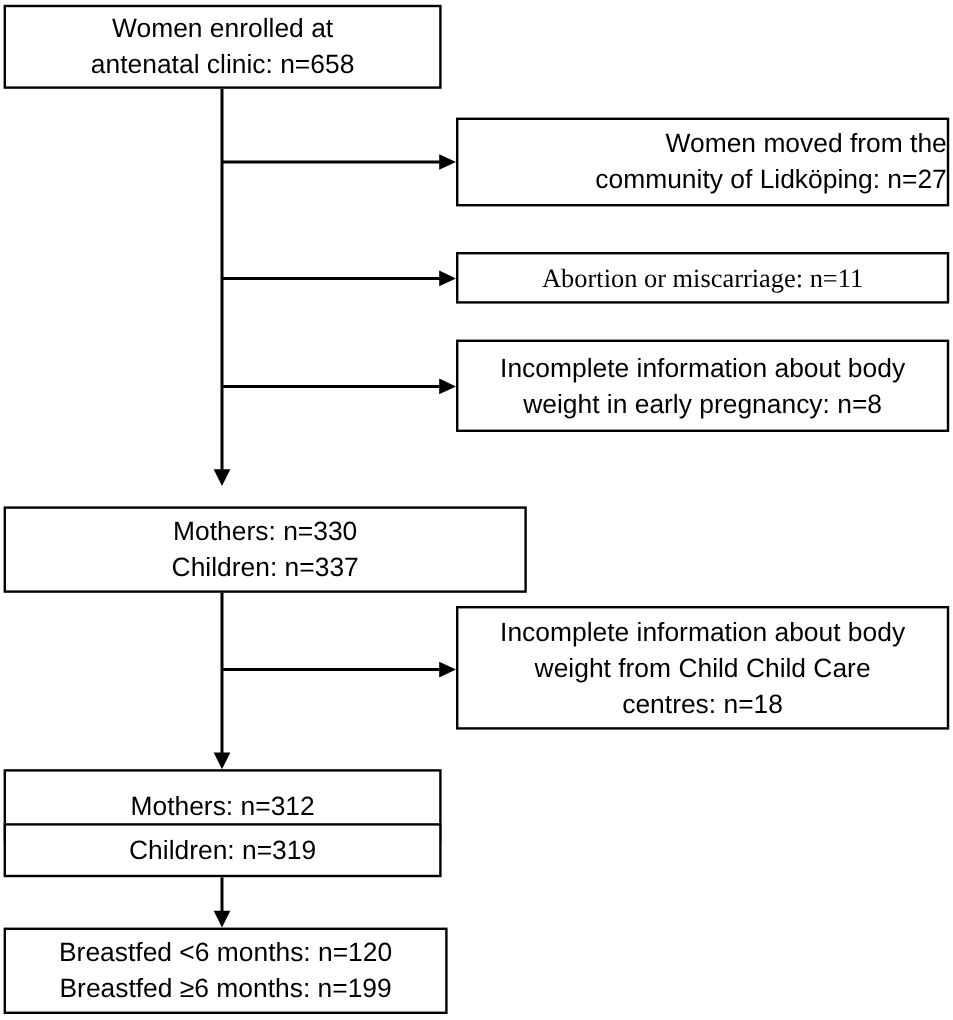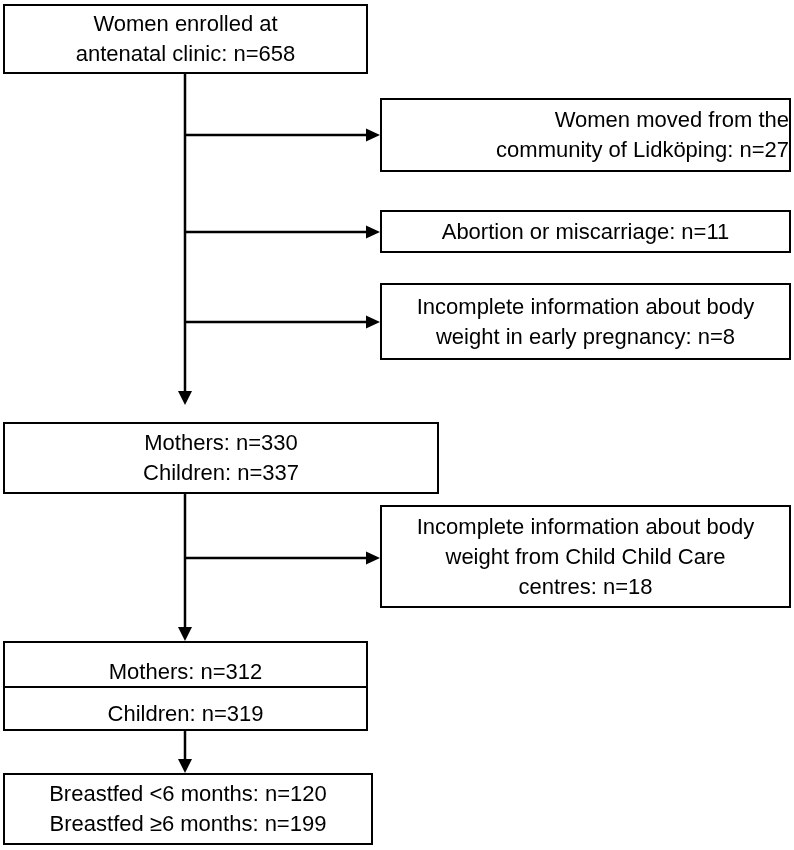--- a/index.html
+++ b/index.html
@@ -33,25 +33,25 @@
     text-align: center;
     font-size: 22px;
     line-height: 30px;
     color: #000000;
   }
   .box div { width: 100%; }
   
   .b-enrolled        { left: 3px;   top: 4px;   width: 365px; height: 70px; }
   .b-mothers330      { left: 3px;   top: 422px; width: 436px; height: 72px; }
   .b-mothers312      { left: 3px;   top: 641px; width: 365px; height: 61px; }
-  .b-children319     { left: 3px;   top: 686px; width: 365px; height: 45px; justify-content: flex-end; }
+  .b-children319     { left: 3px;   top: 686px; width: 365px; height: 45px; }
   .b-breastfed       { left: 3px;   top: 773px; width: 370px; height: 72px; }
   
   .b-moved           { left: 380px; top: 98px;  width: 411px; height: 74px; text-align: right; }
-  .b-abortion        { left: 380px; top: 210px; width: 411px; height: 43px; }
+  .b-abortion        { left: 380px; top: 210px; width: 411px; height: 43px; font-family: Liberation Serif, serif; }
   .b-incomplete-preg { left: 380px; top: 283px; width: 411px; height: 77px; }
   .b-incomplete-chc  { left: 380px; top: 505px; width: 411px; height: 103px; }
 </style>
 </head>
 <body>
 
 <div id="canvas">
 
   <svg id="connectors" width="794" height="850" viewBox="0 0 794 850">
     <g stroke="#000000" stroke-width="2.5" fill="#000000">

